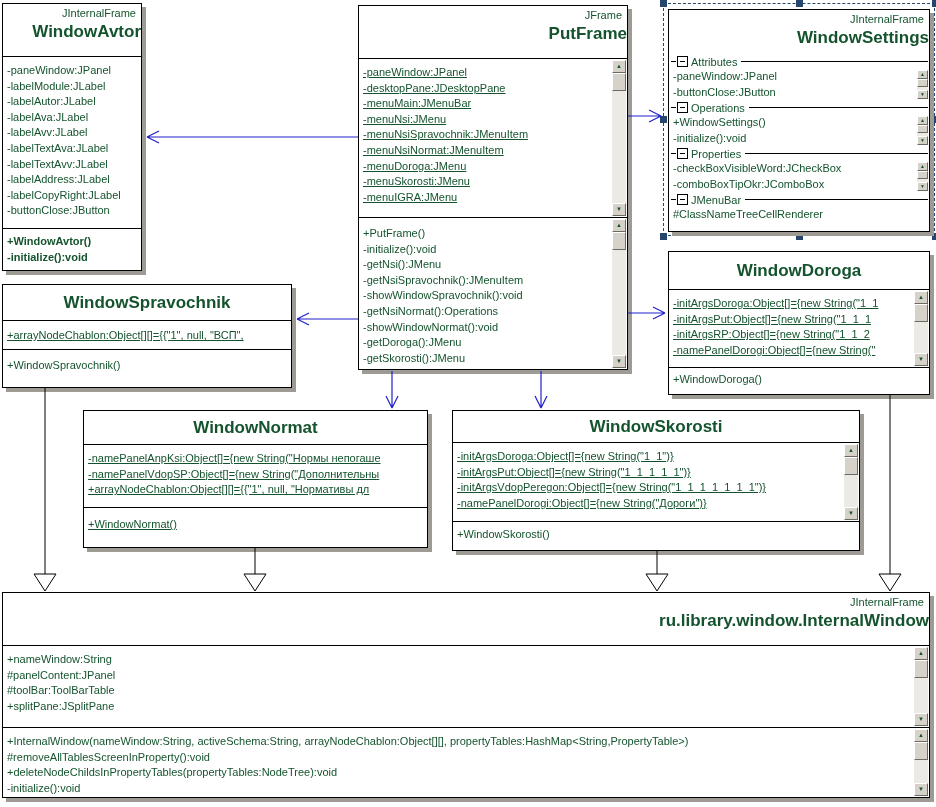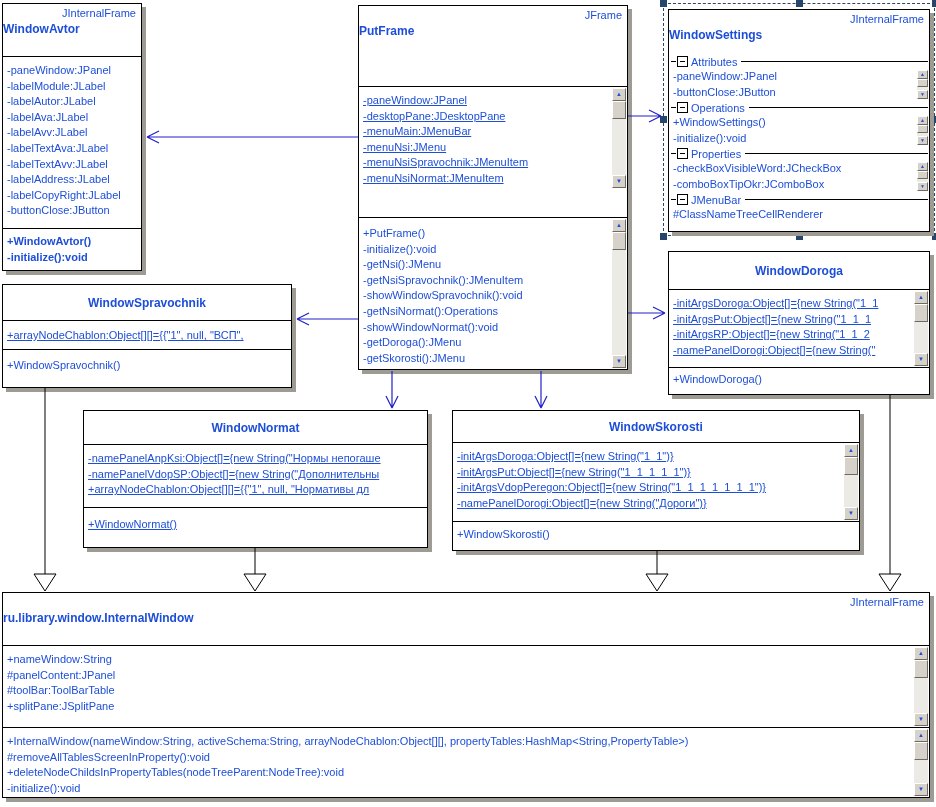--- a/index.html
+++ b/index.html
@@ -5,32 +5,32 @@
   :root{
     --connector-blue:#2121cc;
     --selection-blue:#26476b;
     --shadow-gray:#9e9b94;
     --box-border:#000000;
     --box-fill:#ffffff;
   }
   html,body{margin:0;padding:0;background:#fff;}
   #canvas{
     position:relative;width:936px;height:807px;background:var(--box-fill);
-    overflow:hidden;font-family:"Liberation Sans",sans-serif;color:#1d4ed8;
+    overflow:hidden;font-family:"Liberation Sans",sans-serif;color:#14532d;
   }
   
   .cbox{
     position:absolute;background:var(--box-fill);border:1px solid var(--box-border);
     box-shadow:4px 4px 0 var(--shadow-gray);
     display:flex;flex-direction:column;font-size:11px;box-sizing:border-box;
   }
   .hdr{flex:none;position:relative;}
   .hdr.center{display:flex;align-items:center;justify-content:center;}
   .stereo{text-align:right;padding:3px 5px 0 0;font-size:11px;white-space:nowrap;}
-  .cname{text-align:left;font-weight:bold;font-size:12px;margin-top:3px;white-space:nowrap;}
+  .cname{text-align:right;font-weight:bold;font-size:17px;margin-top:3px;white-space:nowrap;}
   .hdr.center .cname{margin-top:0;}
   .sect{border-top:1px solid var(--box-border);overflow:hidden;box-sizing:border-box;position:relative;}
   .attrs{flex:1;padding-top:6px;}
   .methods{flex:none;padding-top:5px;}
   .member{line-height:15.6px;padding:0 4px;white-space:nowrap;overflow:hidden;}
   .member.u{text-decoration:underline;}
   .hasvsb .rows{margin-right:15px;}
   
   .vsb{position:absolute;top:1px;right:1px;bottom:1px;width:14px;display:flex;flex-direction:column;background:#dcd8d0;}
   .vsb-btn{flex:none;height:13px;background:#d6d2ca;border:1px solid;border-color:#fff #6d6a64 #6d6a64 #fff;font-size:6px;line-height:11px;text-align:center;box-sizing:border-box;}
@@ -53,21 +53,21 @@
   .sel-rect{position:absolute;border:1px dashed var(--selection-blue);box-sizing:border-box;}
   .sel-handle{position:absolute;width:7px;height:7px;background:var(--selection-blue);}
   
   #wires{position:absolute;left:0;top:0;width:936px;height:807px;pointer-events:none;}
   .dep{stroke:var(--connector-blue);stroke-width:1.2;fill:none;}
   .inh{stroke:#000;stroke-width:1;fill:none;}
   .inh-head{stroke:#000;stroke-width:1;fill:#fff;}
   
   #b-avtor{left:2px;top:3px;width:140px;height:268px;}
   #b-avtor .hdr{height:52px;}  #b-avtor .methods{height:42px;font-weight:bold;}
-  #b-put{left:358px;top:5px;width:270px;height:365px;gap:28px;}
+  #b-put{left:358px;top:5px;width:270px;height:365px;}
   #b-put .hdr{height:52px;}  #b-put .methods{height:152px;padding-top:8px;}
   #b-settings{left:668px;top:9px;width:262px;height:223px;}
   #b-settings .hdr{height:44px;}
   #b-doroga{left:668px;top:251px;width:262px;height:144px;}
   #b-doroga .hdr{height:37px;}  #b-doroga .methods{height:27px;padding-top:4px;}
   #b-sprav{left:2px;top:284px;width:290px;height:104px;}
   #b-sprav .hdr{height:35px;}  #b-sprav .methods{height:38px;padding-top:8px;}
   #b-sprav .attrs{padding-top:7px;}
   #b-normat{left:83px;top:410px;width:345px;height:138px;}
   #b-normat .hdr{height:33px;}  #b-normat .methods{height:40px;padding-top:9px;text-decoration:underline;}
@@ -335,21 +335,21 @@
         <div class="vsb-btn">▲</div>
         <div class="vsb-thumb"></div>
         <div class="vsb-track"></div>
         <div class="vsb-btn">▼</div>
       </div>
     </div>
     <div class="sect methods hasvsb">
       <div class="rows">
           <div class="member">+InternalWindow(nameWindow:String, activeSchema:String, arrayNodeChablon:Object[][], propertyTables:HashMap&lt;String,PropertyTable&gt;)</div>
           <div class="member">#removeAllTablesScreenInProperty():void</div>
-          <div class="member">+deleteNodeChildsInPropertyTables(nodeTreeParent:NodeTree):void</div>
+          <div class="member">+deleteNodeChildsInPropertyTables(propertyTables:NodeTree):void</div>
           <div class="member">-initialize():void</div>
         </div>
       <div class="vsb">
         <div class="vsb-btn">▲</div>
         <div class="vsb-thumb"></div>
         <div class="vsb-track"></div>
         <div class="vsb-btn">▼</div>
       </div>
     </div>
   </div>

